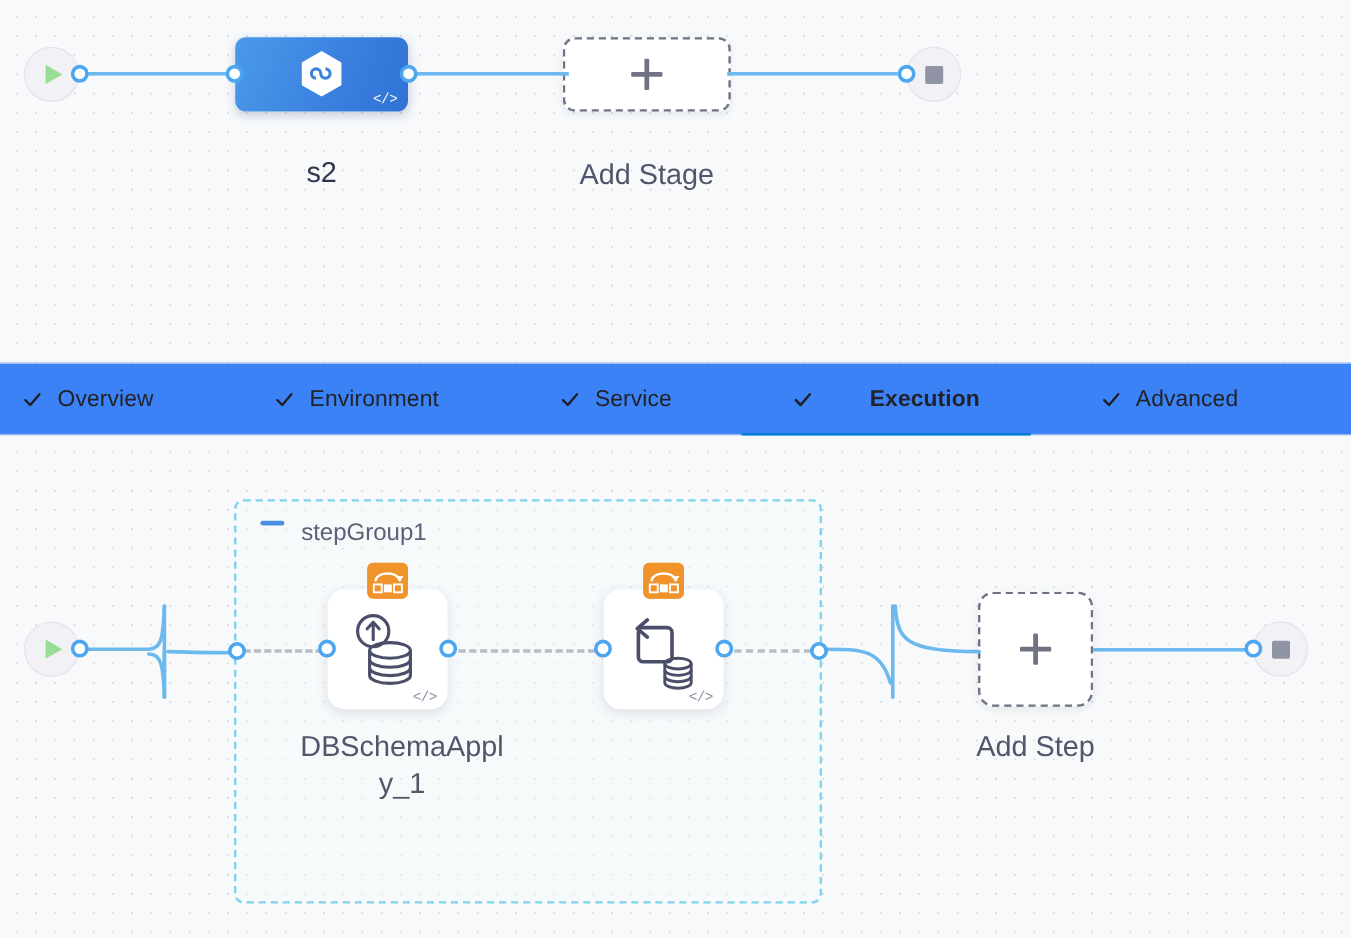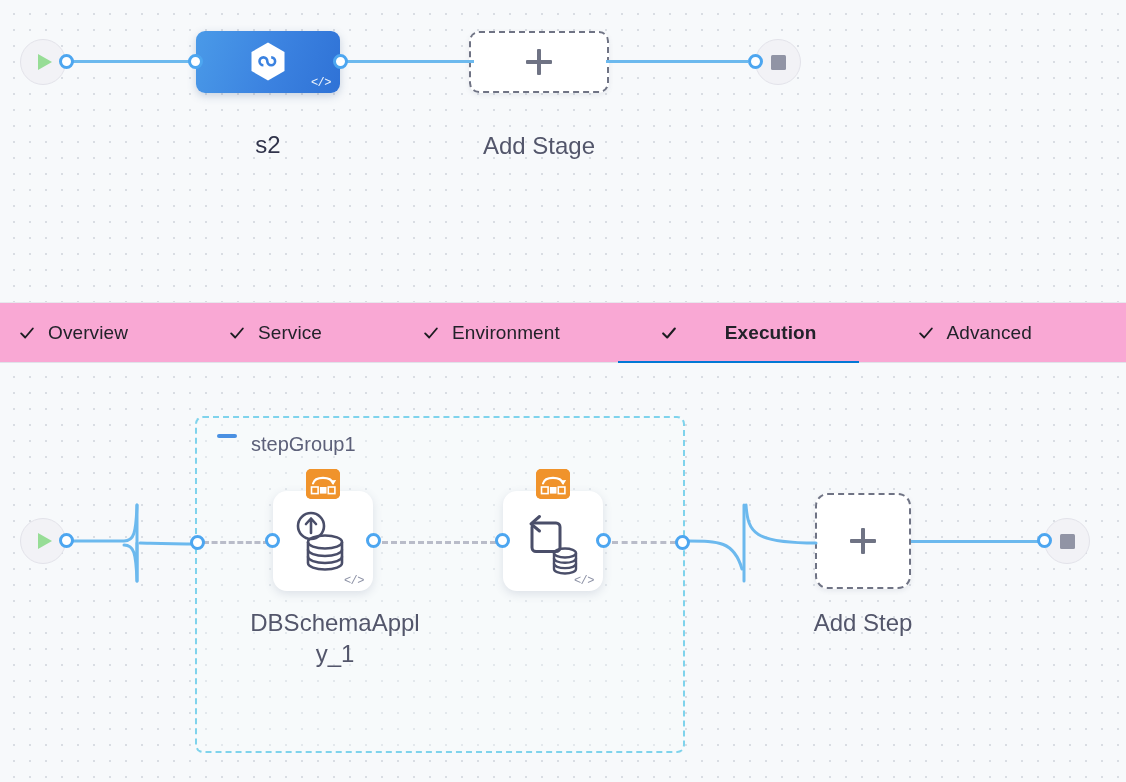--- a/index.html
+++ b/index.html
@@ -21,21 +21,21 @@
     background-position: 6px 6px;
     overflow: hidden;
   }
   #stage-canvas { top: 0; height: 302px; }
   #steps-canvas { top: 363px; height: 419px; }
 
   
   .tabbar {
     position: absolute; top: 302px; left: 0;
     width: 1126px; height: 61px;
-    background: #f9a8d4;
+    background: #3b82f6;
     border-top: 1px solid #e8e8ee;
     border-bottom: 1px solid #e0e3ea;
     display: flex; align-items: center;
   }
   .tab {
     position: relative; height: 61px;
     display: flex; align-items: center; gap: 12px;
     padding: 0 0 0 0;
     cursor: pointer;
   }
@@ -200,28 +200,28 @@
       <svg class="tick" viewBox="0 0 20 20">
         <path d="M3.5 10.5 L8 15 L16.5 5" fill="none" stroke="#1d1d22" stroke-width="2.1" stroke-linecap="round" stroke-linejoin="round"></path>
       </svg>
       <span class="tlabel">Overview</span>
     </div>
 
     <div class="tab" style="margin-left:100px;">
       <svg class="tick" viewBox="0 0 20 20">
         <path d="M3.5 10.5 L8 15 L16.5 5" fill="none" stroke="#1d1d22" stroke-width="2.1" stroke-linecap="round" stroke-linejoin="round"></path>
       </svg>
+      <span class="tlabel">Environment</span>
+    </div>
+
+    <div class="tab" style="margin-left:100px;">
+      <svg class="tick" viewBox="0 0 20 20">
+        <path d="M3.5 10.5 L8 15 L16.5 5" fill="none" stroke="#1d1d22" stroke-width="2.1" stroke-linecap="round" stroke-linejoin="round"></path>
+      </svg>
       <span class="tlabel">Service</span>
-    </div>
-
-    <div class="tab" style="margin-left:100px;">
-      <svg class="tick" viewBox="0 0 20 20">
-        <path d="M3.5 10.5 L8 15 L16.5 5" fill="none" stroke="#1d1d22" stroke-width="2.1" stroke-linecap="round" stroke-linejoin="round"></path>
-      </svg>
-      <span class="tlabel">Environment</span>
     </div>
 
     <div class="tab active" style="margin-left:100px;gap:47px;">
       <svg class="tick" viewBox="0 0 20 20">
         <path d="M3.5 10.5 L8 15 L16.5 5" fill="none" stroke="#1d1d22" stroke-width="2.3" stroke-linecap="round" stroke-linejoin="round"></path>
       </svg>
       <span class="tlabel">Execution</span>
     </div>
 
     <div class="tab" style="margin-left:100px;text-align:right;">

